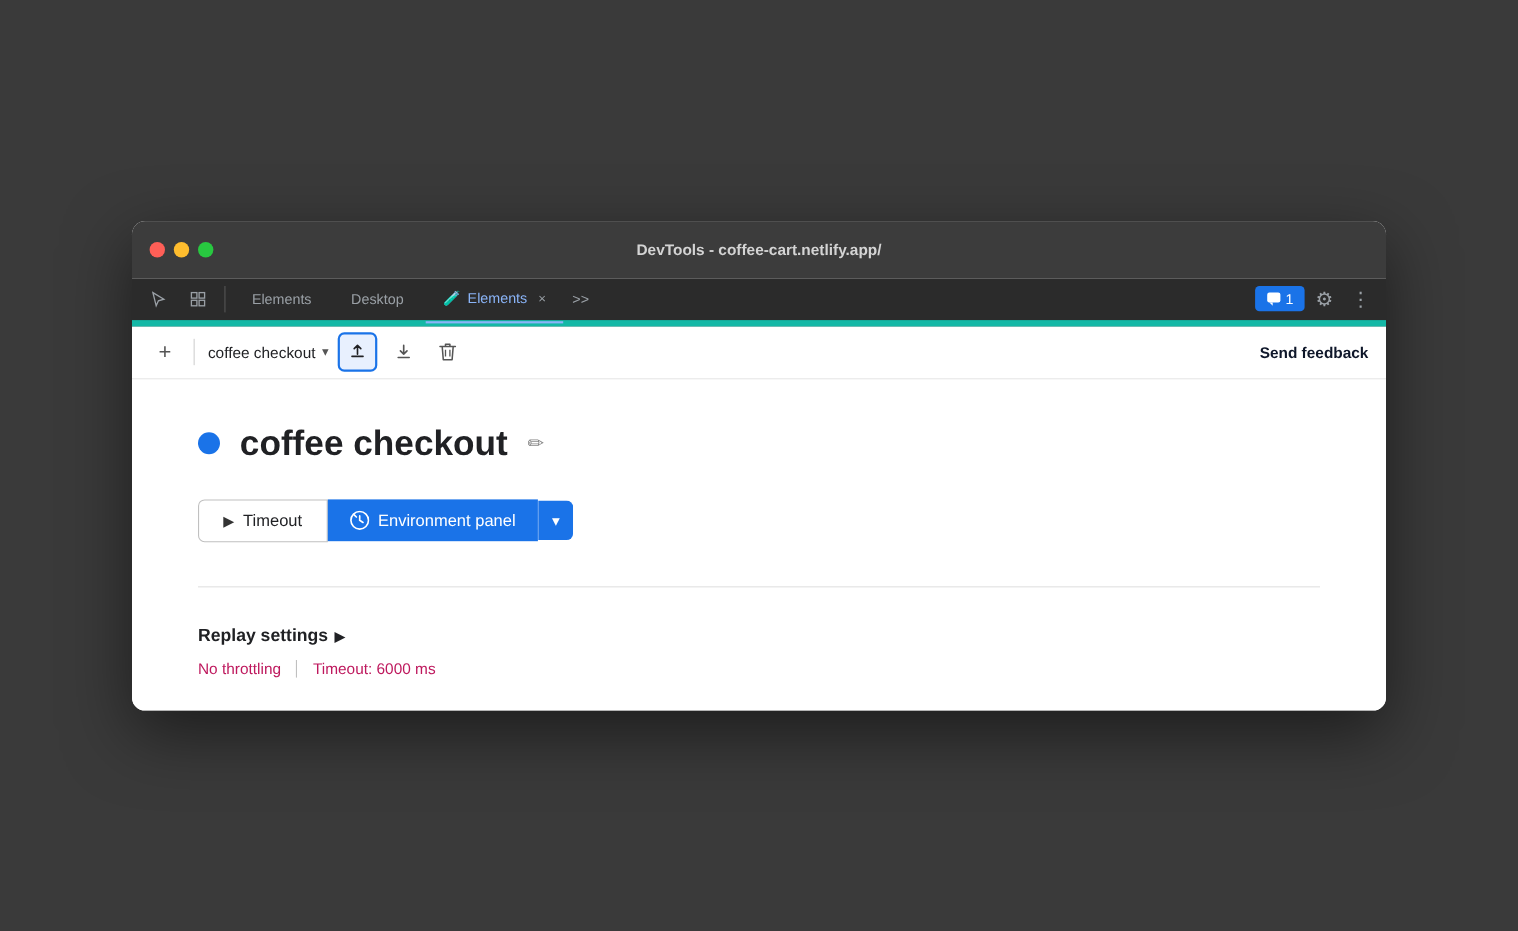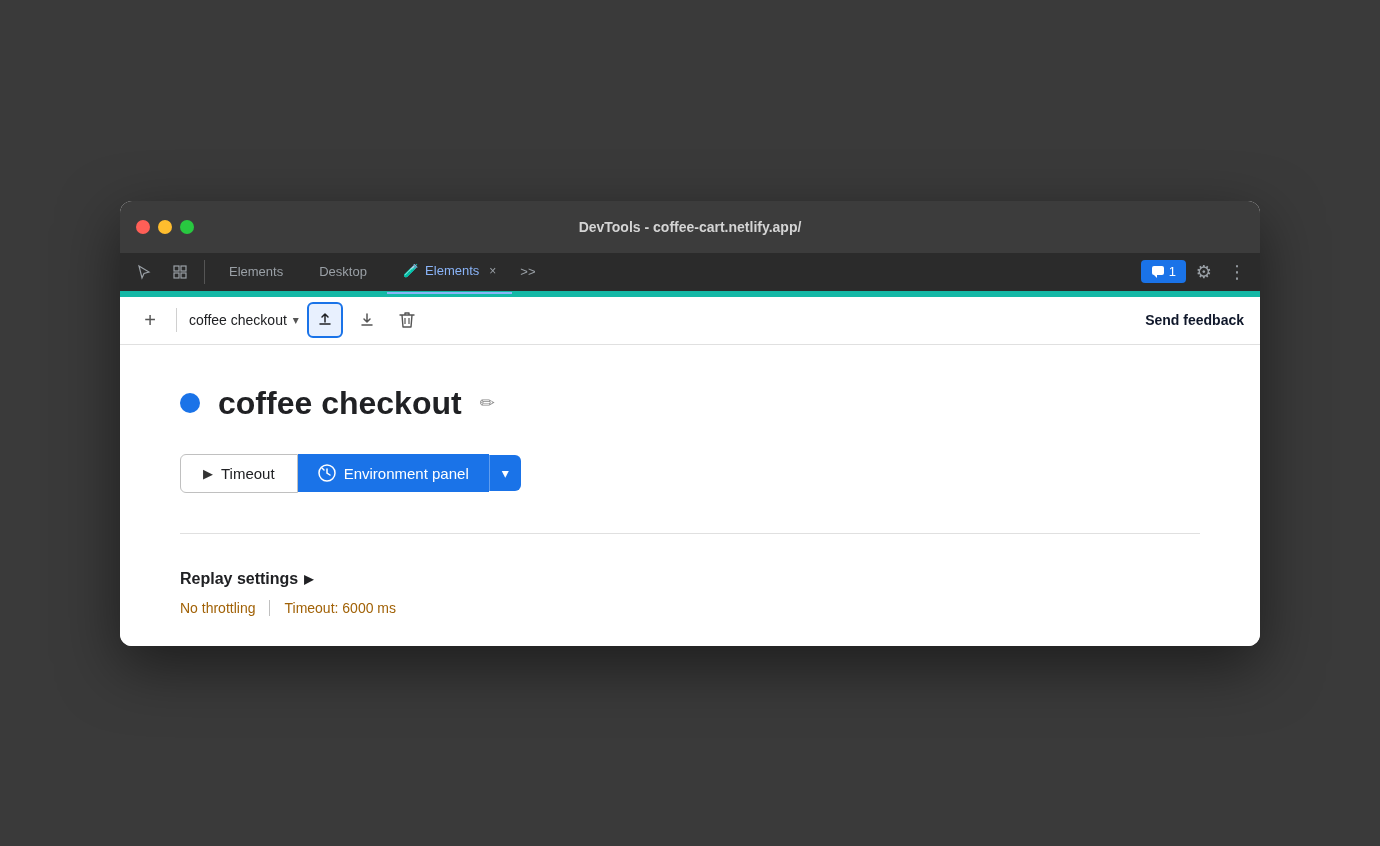--- a/index.html
+++ b/index.html
@@ -360,21 +360,21 @@
     }
 
     .settings-arrow {
       font-size: 12px;
     }
 
     .settings-details {
       display: flex;
       align-items: center;
       gap: 0;
-      color: #a16207;
+      color: #be185d;
       font-size: 14px;
     }
 
     .settings-item {
       padding-right: 14px;
     }
 
     .settings-item-divider {
       width: 1px;
       height: 16px;

